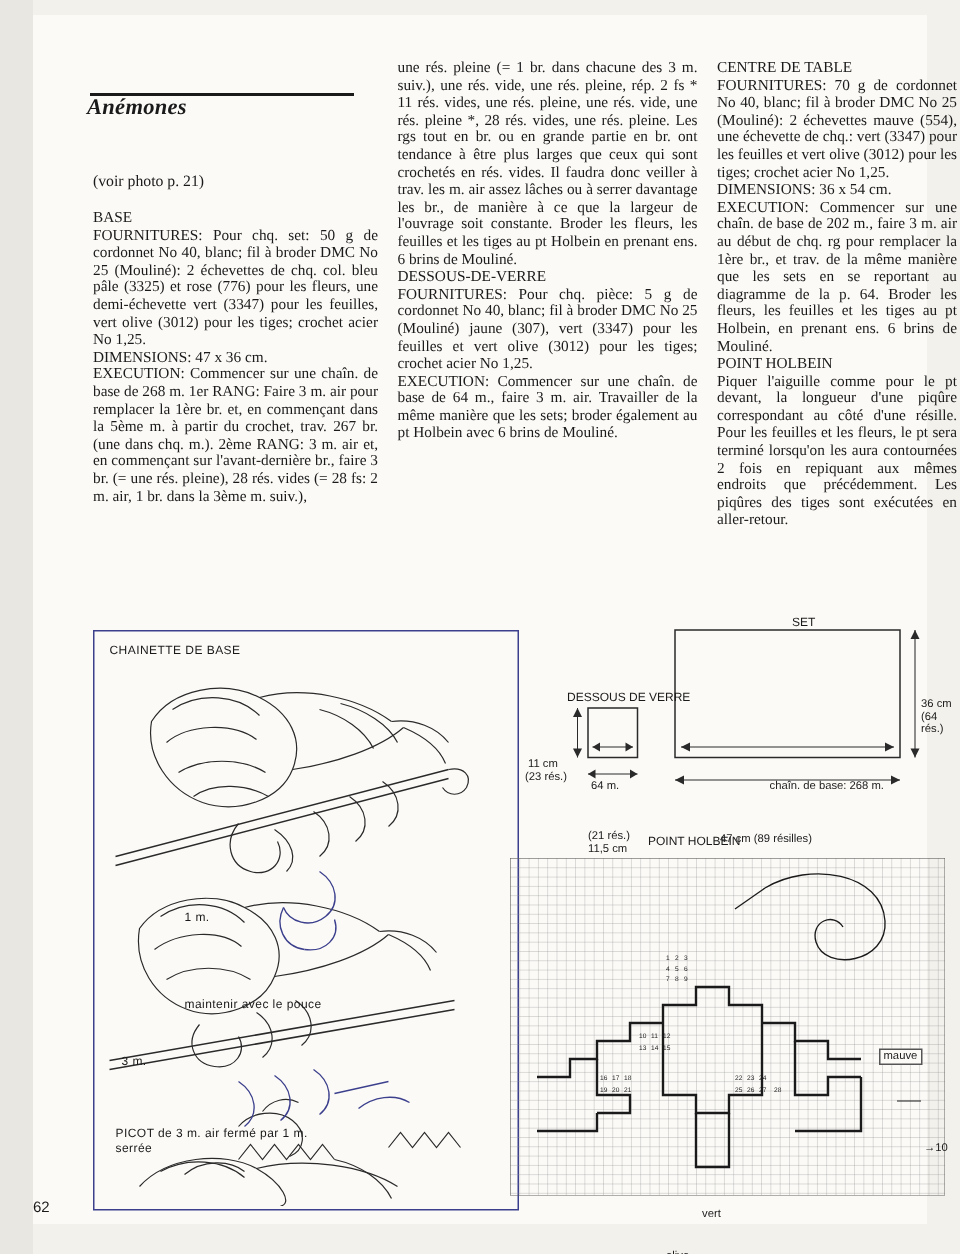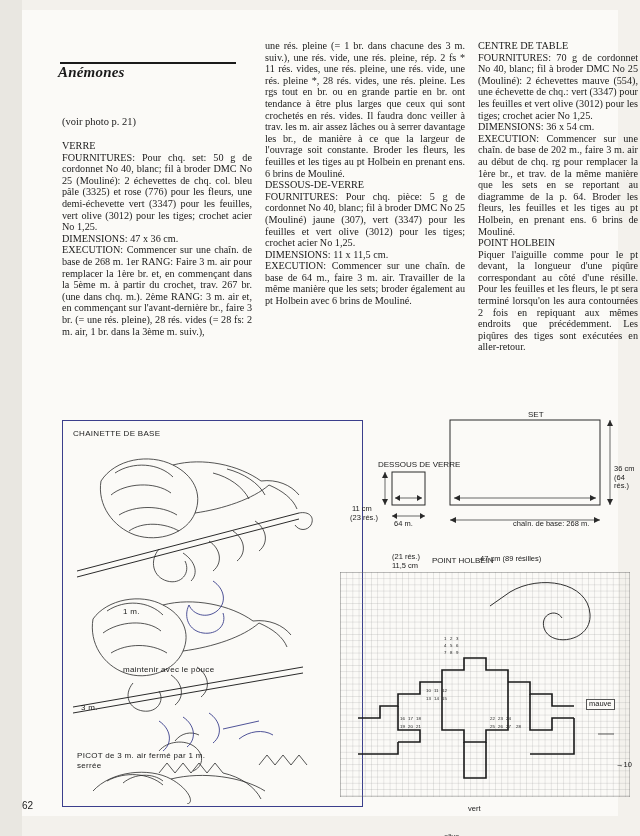--- a/index.html
+++ b/index.html
@@ -45,21 +45,21 @@
   .col1{left:40px;width:190px;}
   .col2{left:243px;width:200px;top:30px;}
   .col3{left:456px;width:160px;top:30px;}
   .sec{margin-top:6px;}
   .sec:first-child{margin-top:0;}
   .colhead{font-size:10.2px;line-height:11.6px;margin-bottom:2px;}
 
   
   .fig-left{
     position:absolute;left:40px;top:410px;width:282px;height:385px;
-    border:1px solid #3b3f8c;background:#fbfaf7;padding-left:17px;
+    border:1px solid #3b3f8c;background:#fbfaf7;
   }
   .fig-cap{position:absolute;font-size:8px;font-family:"Liberation Sans",sans-serif;letter-spacing:.3px;}
   .fig-left .cap1{left:10px;top:8px;}
   .fig-left .cap2{left:60px;top:244px;}
   .fig-left .cap3{left:14px;top:330px;width:150px;line-height:10px;}
   .fig-left svg{position:absolute;left:0;top:0;}
 
   
   .set-area{position:absolute;left:330px;top:400px;width:286px;height:150px;}
   .set-label{position:absolute;left:176px;top:0px;font-size:8px;font-family:"Liberation Sans",sans-serif;}
@@ -81,31 +81,30 @@
   <div class="bindline"></div>
   <div class="sheet">
 
     <div class="title-block">
       <div class="title-rule"></div>
       <div class="title-italic">Anémones</div>
     </div>
     <div class="photo-ref">(voir photo p. 21)</div>
 
     <div class="col col1">
-      <p class="colhead">VERRE</p>
+      <p class="colhead">BASE</p>
       <p class="sec">FOURNITURES: Pour chq. set: 50 g de cordonnet No 40, blanc; fil à broder DMC No 25 (Mouliné): 2 échevettes de chq. col. bleu pâle (3325) et rose (776) pour les fleurs, une demi-échevette vert (3347) pour les feuilles, vert olive (3012) pour les tiges; crochet acier No 1,25.</p>
       <p class="sec">DIMENSIONS: 47 x 36 cm.</p>
       <p class="sec">EXECUTION: Commencer sur une chaîn. de base de 268 m. 1er RANG: Faire 3 m. air pour remplacer la 1ère br. et, en commençant dans la 5ème m. à partir du crochet, trav. 267 br. (une dans chq. m.). 2ème RANG: 3 m. air et, en commençant sur l'avant-dernière br., faire 3 br. (= une rés. pleine), 28 rés. vides (= 28 fs: 2 m. air, 1 br. dans la 3ème m. suiv.),</p>
     </div>
 
     <div class="col col2">
       <p>une rés. pleine (= 1 br. dans chacune des 3 m. suiv.), une rés. vide, une rés. pleine, rép. 2 fs * 11 rés. vides, une rés. pleine, une rés. vide, une rés. pleine *, 28 rés. vides, une rés. pleine. Les rgs tout en br. ou en grande partie en br. ont tendance à être plus larges que ceux qui sont crochetés en rés. vides. Il faudra donc veiller à trav. les m. air assez lâches ou à serrer davantage les br., de manière à ce que la largeur de l'ouvrage soit constante. Broder les fleurs, les feuilles et les tiges au pt Holbein en prenant ens. 6 brins de Mouliné.</p>
       <p class="sec colhead">DESSOUS-DE-VERRE</p>
       <p>FOURNITURES: Pour chq. pièce: 5 g de cordonnet No 40, blanc; fil à broder DMC No 25 (Mouliné) jaune (307), vert (3347) pour les feuilles et vert olive (3012) pour les tiges; crochet acier No 1,25.</p>
-      <p class="sec">DIMENSIONS: 11 x 11,5 cm.</p>
       <p class="sec">EXECUTION: Commencer sur une chaîn. de base de 64 m., faire 3 m. air. Travailler de la même manière que les sets; broder également au pt Holbein avec 6 brins de Mouliné.</p>
     </div>
 
     <div class="col col3">
       <p class="colhead">CENTRE DE TABLE</p>
       <p>FOURNITURES: 70 g de cordonnet No 40, blanc; fil à broder DMC No 25 (Mouliné): 2 échevettes mauve (554), une échevette de chq.: vert (3347) pour les feuilles et vert olive (3012) pour les tiges; crochet acier No 1,25.</p>
       <p class="sec">DIMENSIONS: 36 x 54 cm.</p>
       <p class="sec">EXECUTION: Commencer sur une chaîn. de base de 202 m., faire 3 m. air au début de chq. rg pour remplacer la 1ère br., et trav. de la même manière que les sets en se reportant au diagramme de la p. 64. Broder les fleurs, les feuilles et les tiges au pt Holbein, en prenant ens. 6 brins de Mouliné.</p>
       <p class="sec colhead">POINT HOLBEIN</p>
       <p>Piquer l'aiguille comme pour le pt devant, la longueur d'une piqûre correspondant au côté d'une résille. Pour les feuilles et les fleurs, le pt sera terminé lorsqu'on les aura contournées 2 fois en repiquant aux mêmes endroits que précédemment. Les piqûres des tiges sont exécutées en aller-retour.</p>

